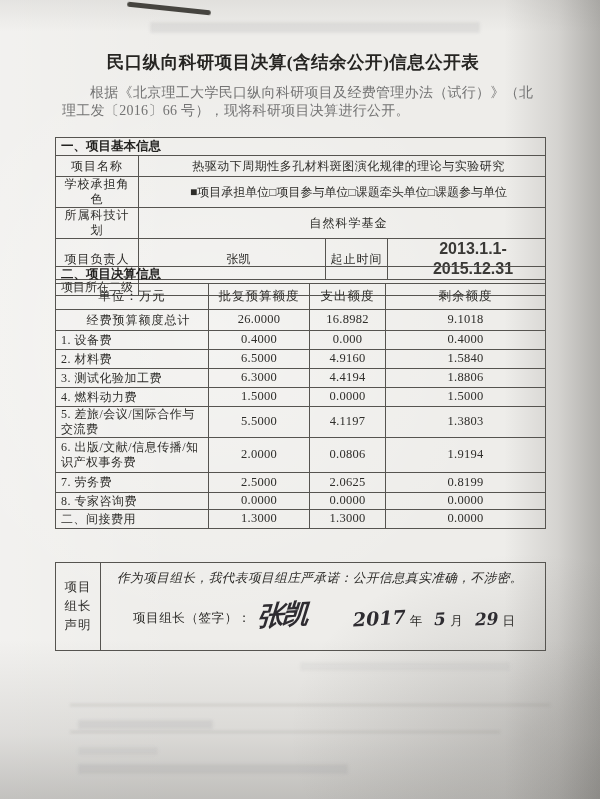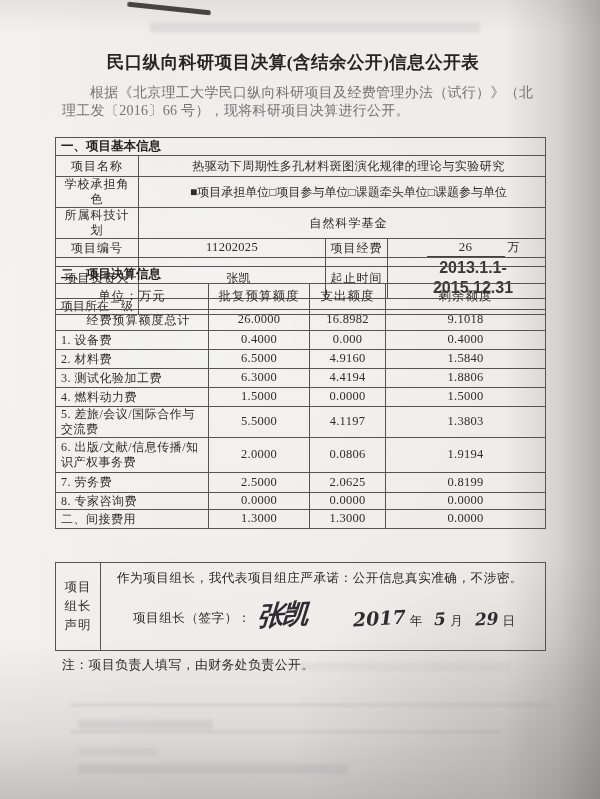--- a/index.html
+++ b/index.html
@@ -39,21 +39,21 @@
   .num{font-family:"Liberation Serif","DejaVu Serif",serif;font-size:12.5px;text-align:center;letter-spacing:.3px;}
   .sans{font-family:"Liberation Sans","DejaVu Sans",sans-serif;font-size:16px;font-weight:bold;color:#3a3936;}
   .budget-u{display:inline-block;min-width:78px;text-align:center;border-bottom:1px solid #444240;font-size:13px;}
   .left-lbl{text-align:left;padding-left:5px;letter-spacing:.5px;}
   .colhead{text-align:center;font-size:12.5px;letter-spacing:1px;}
 
   
   .decl-side{text-align:center;font-size:12.5px;letter-spacing:1px;}
   .decl-side span{display:block;line-height:19px;}
   .decl-body{vertical-align:top;padding:8px 10px 6px 16px;}
-  .promise{font-size:12.6px;letter-spacing:.5px;color:#2c2b28;}
+  .promise{font-size:12.6px;letter-spacing:.5px;color:#2c2b28;font-style:italic;}
   .signrow{display:flex;align-items:center;margin-top:18px;}
   .sign-label{font-size:12.6px;margin-left:16px;letter-spacing:.5px;}
   .signature{font-size:27px;font-weight:bold;font-style:italic;transform:rotate(-4deg) skewX(-8deg);margin:-6px 0 0 6px;color:#2e2c31;letter-spacing:-2px;}
   .dateblk{display:flex;align-items:baseline;margin-left:42px;font-size:12.6px;}
   .hand{font-family:"DejaVu Serif",serif;font-style:italic;font-weight:bold;font-size:19px;color:#2e2c31;transform:rotate(-3deg);display:inline-block;margin:0 4px;}
   .hand.small{font-size:17px;}
 
   .note{position:absolute;left:62px;top:657px;font-size:12.8px;letter-spacing:.5px;color:#2c2b28;}
 </style>
 </head>
@@ -94,29 +94,20 @@
       <td class="lbl">项目名称</td>
       <td colspan="3" class="c" style="letter-spacing:.5px">热驱动下周期性多孔材料斑图演化规律的理论与实验研究</td>
     </tr>
     <tr style="height:19px">
       <td class="lbl">学校承担角色</td>
       <td colspan="3" class="c">■项目承担单位□项目参与单位□课题牵头单位□课题参与单位</td>
     </tr>
     <tr style="height:19px">
       <td class="lbl">所属科技计划</td>
       <td colspan="3" class="c" style="letter-spacing:1px">自然科学基金</td>
-    </tr>
-    <tr style="height:19px">
-      <td class="lbl">项目编号</td>
-      <td class="num">11202025</td>
-      <td class="lbl">项目经费</td>
-      <td class="c">
-        <span class="budget-u num">26</span>
-        <span>万</span>
-      </td>
     </tr>
     <tr style="height:19px">
       <td class="lbl">项目负责人</td>
       <td class="c">张凯</td>
       <td class="lbl">起止时间</td>
       <td class="c sans">2013.1.1-2015.12.31</td>
     </tr>
     <tr style="height:16px">
       <td class="lbl" style="letter-spacing:0">项目所在二级</td>
       <td colspan="3"></td>
@@ -228,15 +219,14 @@
             <span>月</span>
             <span class="hand small" style="margin-left:12px">29</span>
             <span>日</span>
           </span>
         </div>
       </td>
     </tr>
   </tbody>
     </table>
 
-  <div class="note">注：项目负责人填写，由财务处负责公开。</div>
 
 </div>
 
 </body></html>

